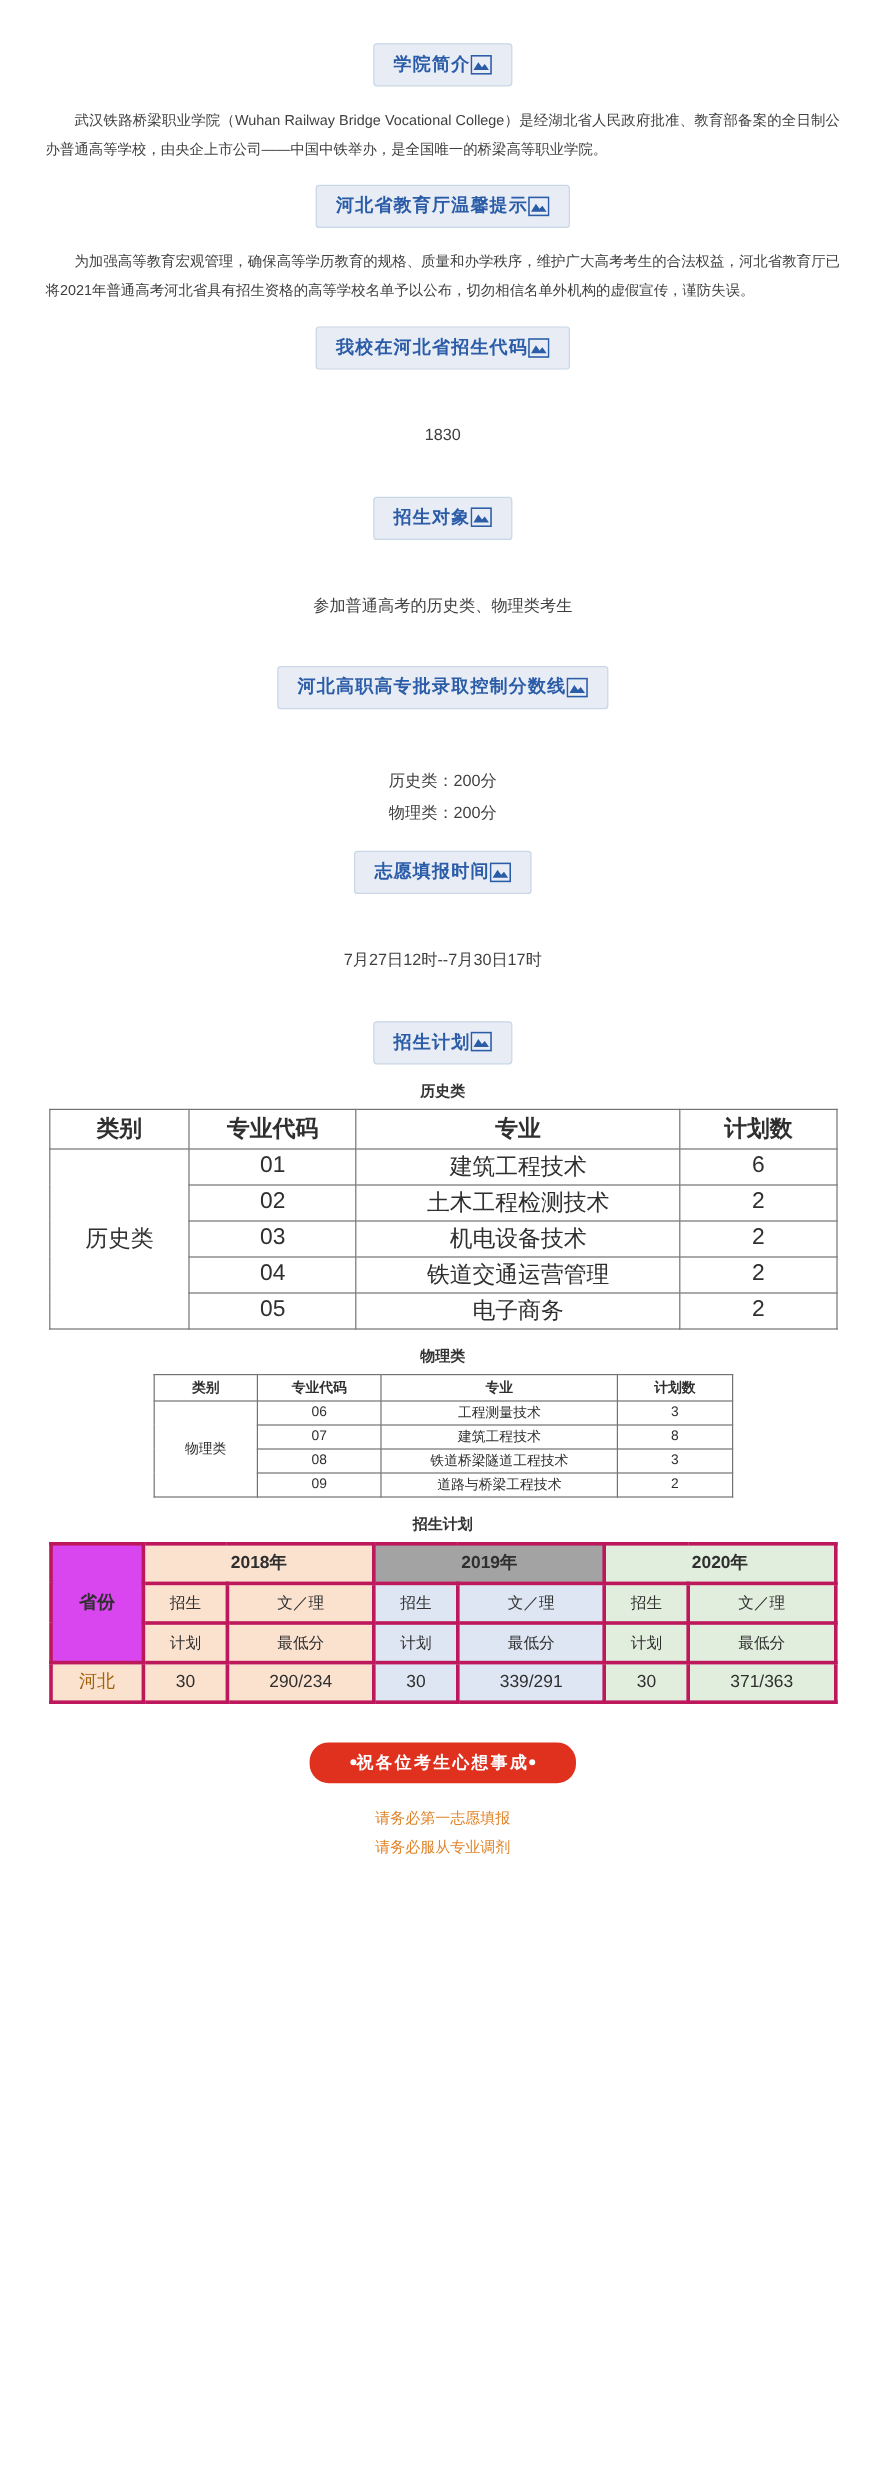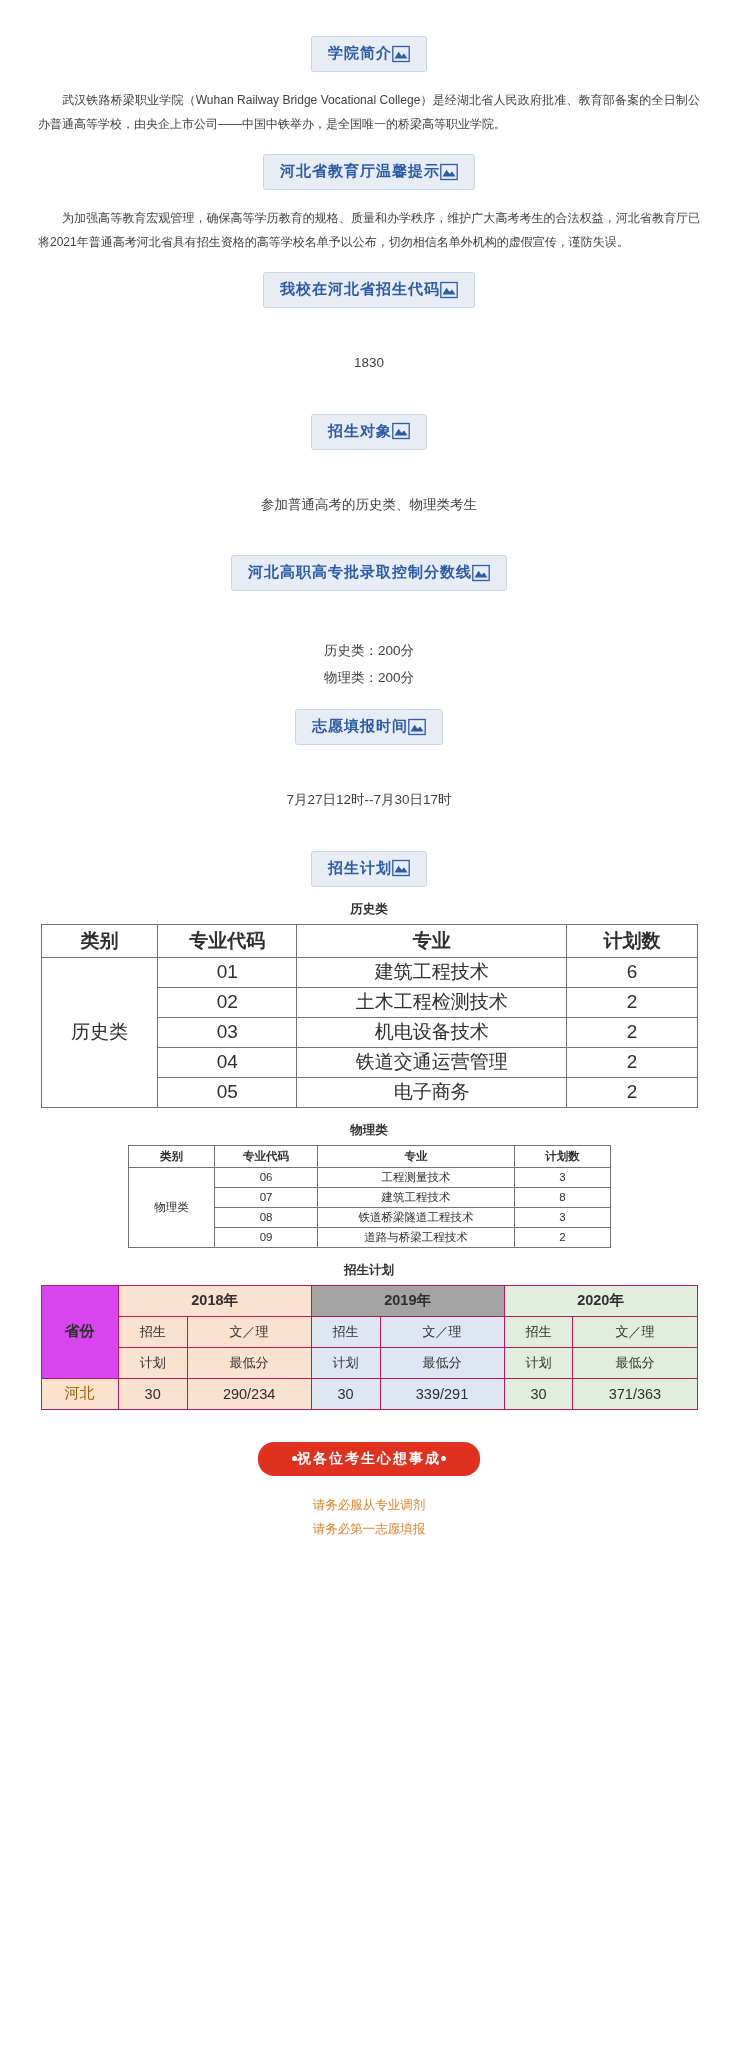--- a/index.html
+++ b/index.html
@@ -122,21 +122,21 @@
   table.phys-plan .c3 { width: 205px; }
   table.phys-plan .c4 { width: 93px; }
   
   table.years {
     border-collapse: collapse;
     margin: 0 auto;
     width: 657px;
     background: #fff;
   }
   table.years th, table.years td {
-    border: 1px solid #be185d;
+    border: 3px solid #be185d;
     text-align: center;
     font-size: 14.5px;
     color: #2f2f2f;
     height: 28px;
     padding: 1px 3px;
   }
   table.years .yh-2018 { background: #fbe2cf; }
   table.years .yh-2019 { background: #a3a3a3; }
   table.years .yh-2020 { background: #e2eedd; }
   table.years .prov-head { background: #d946ef; font-size: 15px; }
@@ -402,17 +402,17 @@
 
   <div class="banner-wrap">
     <div class="banner">
       <span class="dot"></span>
       <span>祝各位考生心想事成</span>
       <span class="dot"></span>
     </div>
   </div>
 
   <div class="footer-wrap">
+    <div class="footer-note">请务必第一志愿填报</div>
     <div class="footer-note">请务必服从专业调剂</div>
-    <div class="footer-note">请务必第一志愿填报</div>
   </div>
 
 </div>
 
 </body></html>

